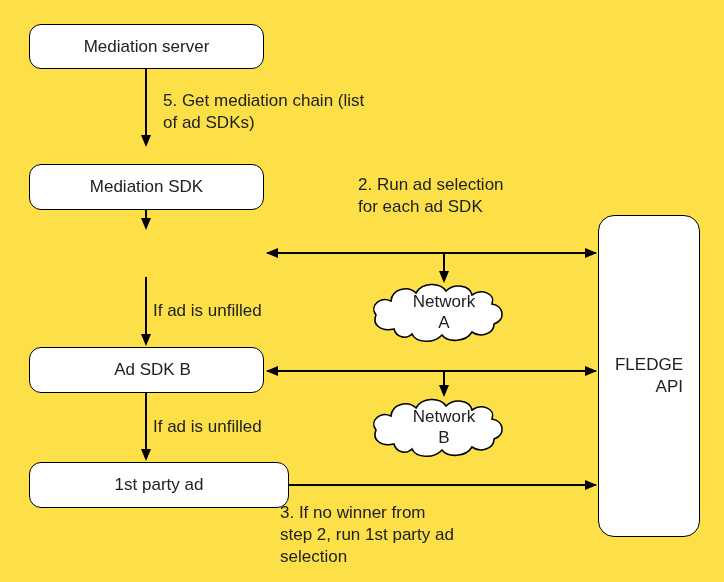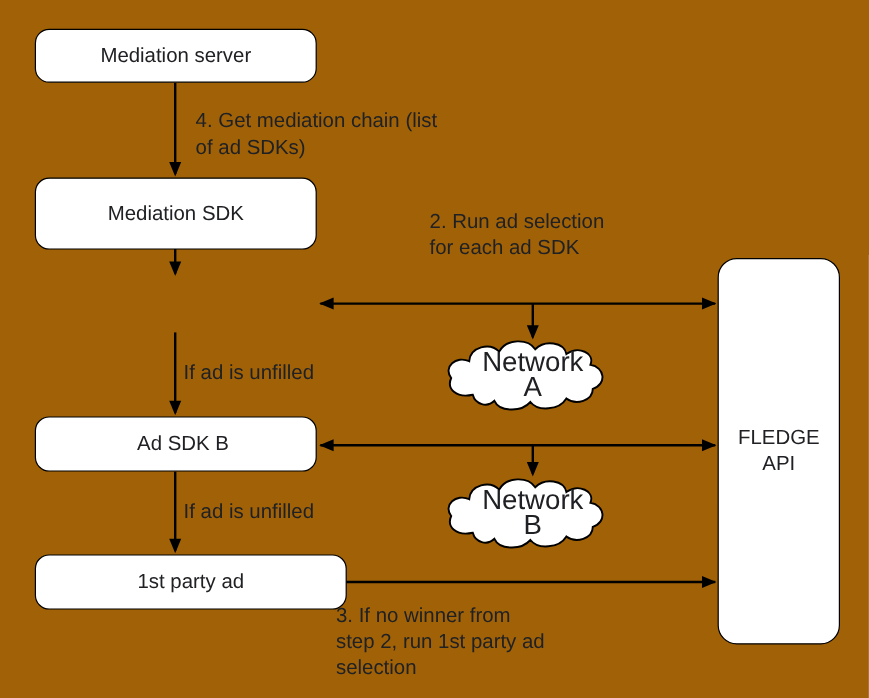--- a/index.html
+++ b/index.html
@@ -4,21 +4,21 @@
 <style>
   html, body { margin: 0; padding: 0; }
   body {
     font-family: "Liberation Sans", "DejaVu Sans", sans-serif;
     background: #f1f1f1;
   }
   .stage {
     position: relative;
     width: 724px;
     height: 582px;
-    background: #a16207;
+    background: #fde047;
     overflow: hidden;
     color: #202124;
   }
   .connectors {
     position: absolute;
     left: 0; top: 0;
   }
   .node {
     position: absolute;
     box-sizing: border-box;
@@ -27,41 +27,41 @@
     border-radius: 12px;
     display: flex;
     align-items: center;
     justify-content: center;
     text-align: center;
     font-size: 17px;
     line-height: 22px;
     white-space: pre-line;
   }
   .node.mediation-server { left: 29px; top: 24px;  width: 235px; height: 45px; }
-  .node.mediation-sdk    { left: 29px; top: 148px; width: 235px; height: 60px; }
+  .node.mediation-sdk    { left: 29px; top: 164px; width: 235px; height: 46px; }
   .node.ad-sdk-a         { left: 29px; top: 231px; width: 235px; height: 46px; }
   .node.ad-sdk-b         { left: 29px; top: 347px; width: 235px; height: 46px; padding-left: 12px; }
   .node.first-party-ad   { left: 29px; top: 462px; width: 260px; height: 46px; }
-  .node.fledge-api       { left: 598px; top: 215px; width: 102px; height: 322px; border-radius: 16px; }
+  .node.fledge-api       { left: 598px; top: 215px; width: 102px; height: 322px; border-radius: 16px; text-align: right; }
   .label {
     position: absolute;
     font-size: 17px;
     line-height: 22px;
     white-space: pre-line;
   }
   .label.step1 { left: 163px; top: 90px;  width: 230px; }
   .label.step2 { left: 358px; top: 174px; width: 175px; text-align: left; }
   .label.unfilled-1 { left: 153px; top: 300px; }
   .label.unfilled-2 { left: 153px; top: 416px; }
   .label.step3 { left: 280px; top: 502px; width: 235px; }
   .cloud-label {
     position: absolute;
     width: 130px;
     text-align: center;
-    font-size: 23px;
+    font-size: 17px;
     line-height: 21px;
     white-space: pre-line;
   }
   .cloud-label.a { left: 379px; top: 291px; }
   .cloud-label.b { left: 379px; top: 406px; }
 </style>
 </head>
 <body>
 
 <div class="stage">
@@ -120,21 +120,21 @@
   <div class="node ad-sdk-b">Ad SDK B</div>
   <div class="node first-party-ad">1st party ad</div>
   <div class="node fledge-api">FLEDGE
 API</div>
 
   <div class="cloud-label a">Network
 A</div>
   <div class="cloud-label b">Network
 B</div>
 
-  <div class="label step1">4. Get mediation chain (list
+  <div class="label step1">5. Get mediation chain (list
 of ad SDKs)</div>
   <div class="label step2">2. Run ad selection
 for each ad SDK</div>
   <div class="label unfilled-1">If ad is unfilled</div>
   <div class="label unfilled-2">If ad is unfilled</div>
   <div class="label step3">3. If no winner from
 step 2, run 1st party ad
 selection</div>
 </div>
 

